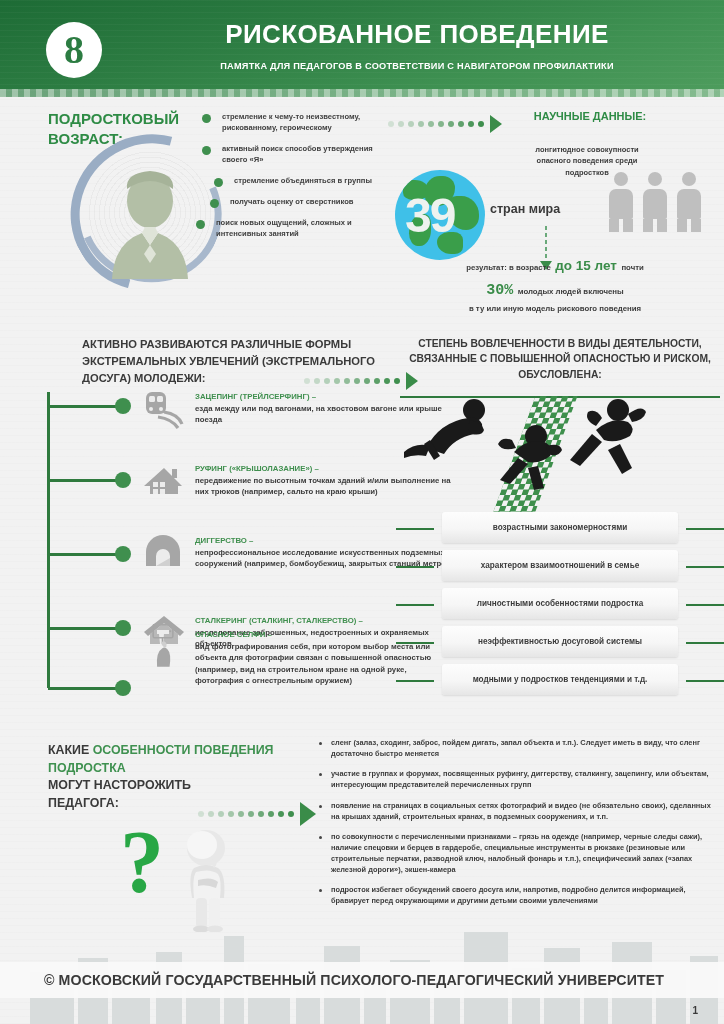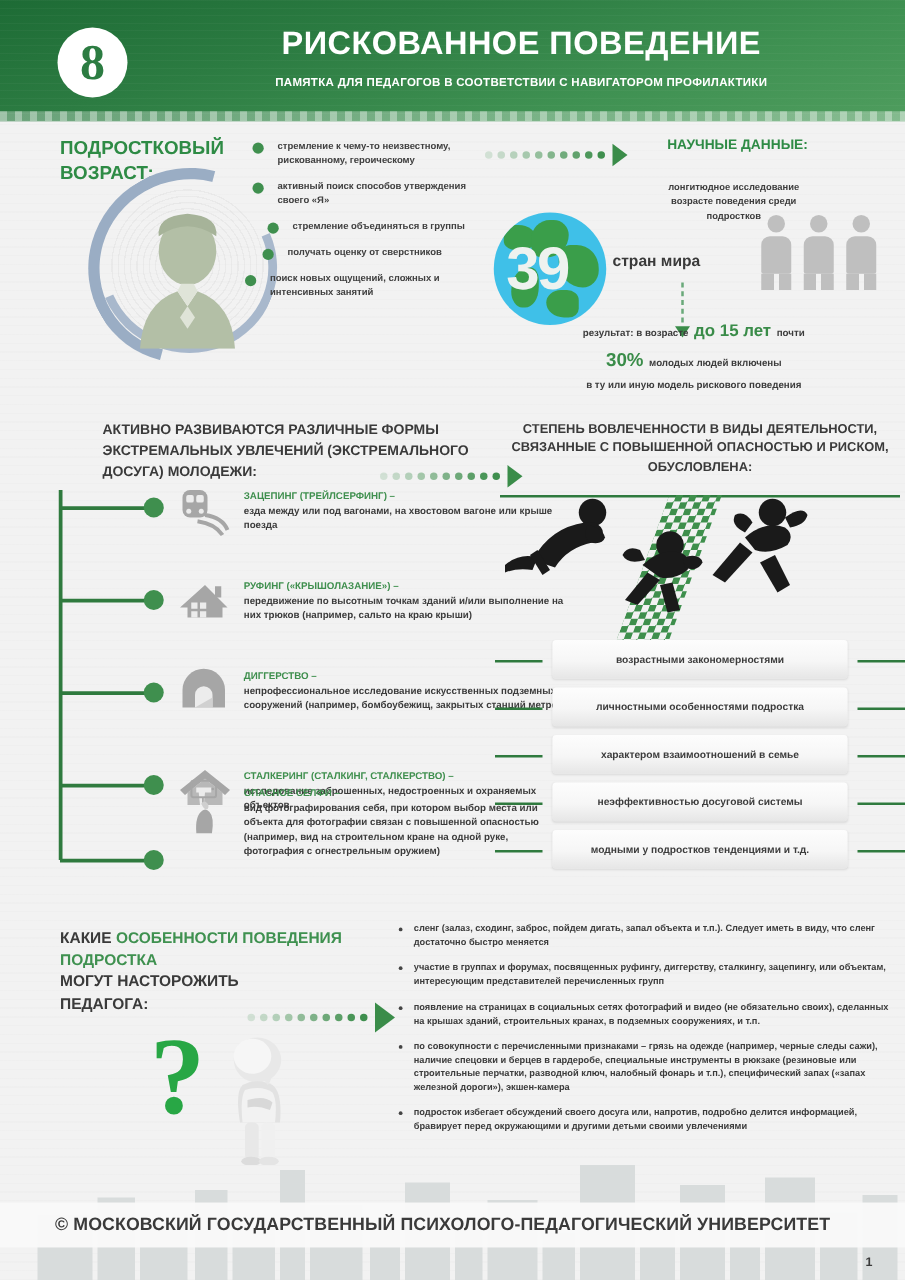--- a/index.html
+++ b/index.html
@@ -163,21 +163,21 @@
   .down-chev {
     width: 0; height: 0;
     border-left: 6px solid transparent;
     border-right: 6px solid transparent;
     border-top: 9px solid #3a8c49;
   }
   .b2-result { position: absolute; left: -110px; top: 146px; width: 330px; text-align: center; }
   .b2-r1 { font-size: 7.8px; font-weight: bold; color: #3c3c3c; }
   .b2-big { color: #3a8c49; font-size: 13.5px; font-weight: bold; }
   .b2-r2 { margin-top: 6px; }
-  .b2-pct { color: #3a8c49; font-size: 15px; font-weight: bold; }
+  .b2-pct { color: #3a8c49; font-size: 15px; font-weight: bold; font-family: Liberation Mono, monospace; }
   .b2-r3 { font-size: 7.8px; font-weight: bold; color: #3c3c3c; margin-top: 5px; }
 
   
   .block3 { position: absolute; left: 0; top: 330px; width: 400px; height: 385px; }
   .b3-title {
     position: absolute; left: 82px; top: 6px;
     color: #3a3a3a; font-size: 11.2px; font-weight: bold; line-height: 1.5;
   }
   .b3-spine {
     position: absolute; left: 47px; top: 62px;
@@ -322,21 +322,21 @@
       <span class="dot" style="opacity:.72"></span>
         <span class="dot" style="opacity:.82"></span>
       <span class="dot" style="opacity:.92"></span>
         <span class="dot"></span>
       <span class="chev"></span>
     </div>
   </div>
 
   <div class="block2">
     <div class="b2-title" style="text-align:center;width:180px;">НАУЧНЫЕ ДАННЫЕ:</div>
-    <div class="b2-sub" style="margin-left:22px;">лонгитюдное исследование возрасте поведения среди подростков</div>
+    <div class="b2-sub" style="margin-left:22px;">лонгитюдное совокупности опасного поведения среди подростков</div>
 
     <div class="globe">
       <div class="continent" style="left:8px;top:10px;width:26px;height:20px;border-radius:40% 60% 50% 40%;"></div>
       <div class="continent" style="left:30px;top:6px;width:30px;height:30px;border-radius:50% 40% 60% 30%;"></div>
       <div class="continent" style="left:52px;top:26px;width:32px;height:34px;border-radius:30% 55% 40% 60%;"></div>
       <div class="continent" style="left:14px;top:44px;width:22px;height:32px;border-radius:60% 30% 50% 40%;"></div>
       <div class="continent" style="left:42px;top:62px;width:26px;height:22px;border-radius:50% 40% 35% 60%;"></div>
       <div class="globe-num">39</div>
     </div>
     <div class="countries-label">стран мира</div>
@@ -521,28 +521,28 @@
       <div class="b4-bar-row">
         <div class="b4-dash-l"></div>
         <div class="b4-bar">
           <span>возрастными закономерностями</span>
         </div>
         <div class="b4-dash-r"></div>
       </div>
       <div class="b4-bar-row">
         <div class="b4-dash-l"></div>
         <div class="b4-bar">
-          <span>личностными особенностями подростка</span>
+          <span>характером взаимоотношений в семье</span>
         </div>
         <div class="b4-dash-r"></div>
       </div>
       <div class="b4-bar-row">
         <div class="b4-dash-l"></div>
         <div class="b4-bar">
-          <span>характером взаимоотношений в семье</span>
+          <span>личностными особенностями подростка</span>
         </div>
         <div class="b4-dash-r"></div>
       </div>
       <div class="b4-bar-row">
         <div class="b4-dash-l"></div>
         <div class="b4-bar">
           <span>неэффективностью досуговой системы</span>
         </div>
         <div class="b4-dash-r"></div>
       </div>

